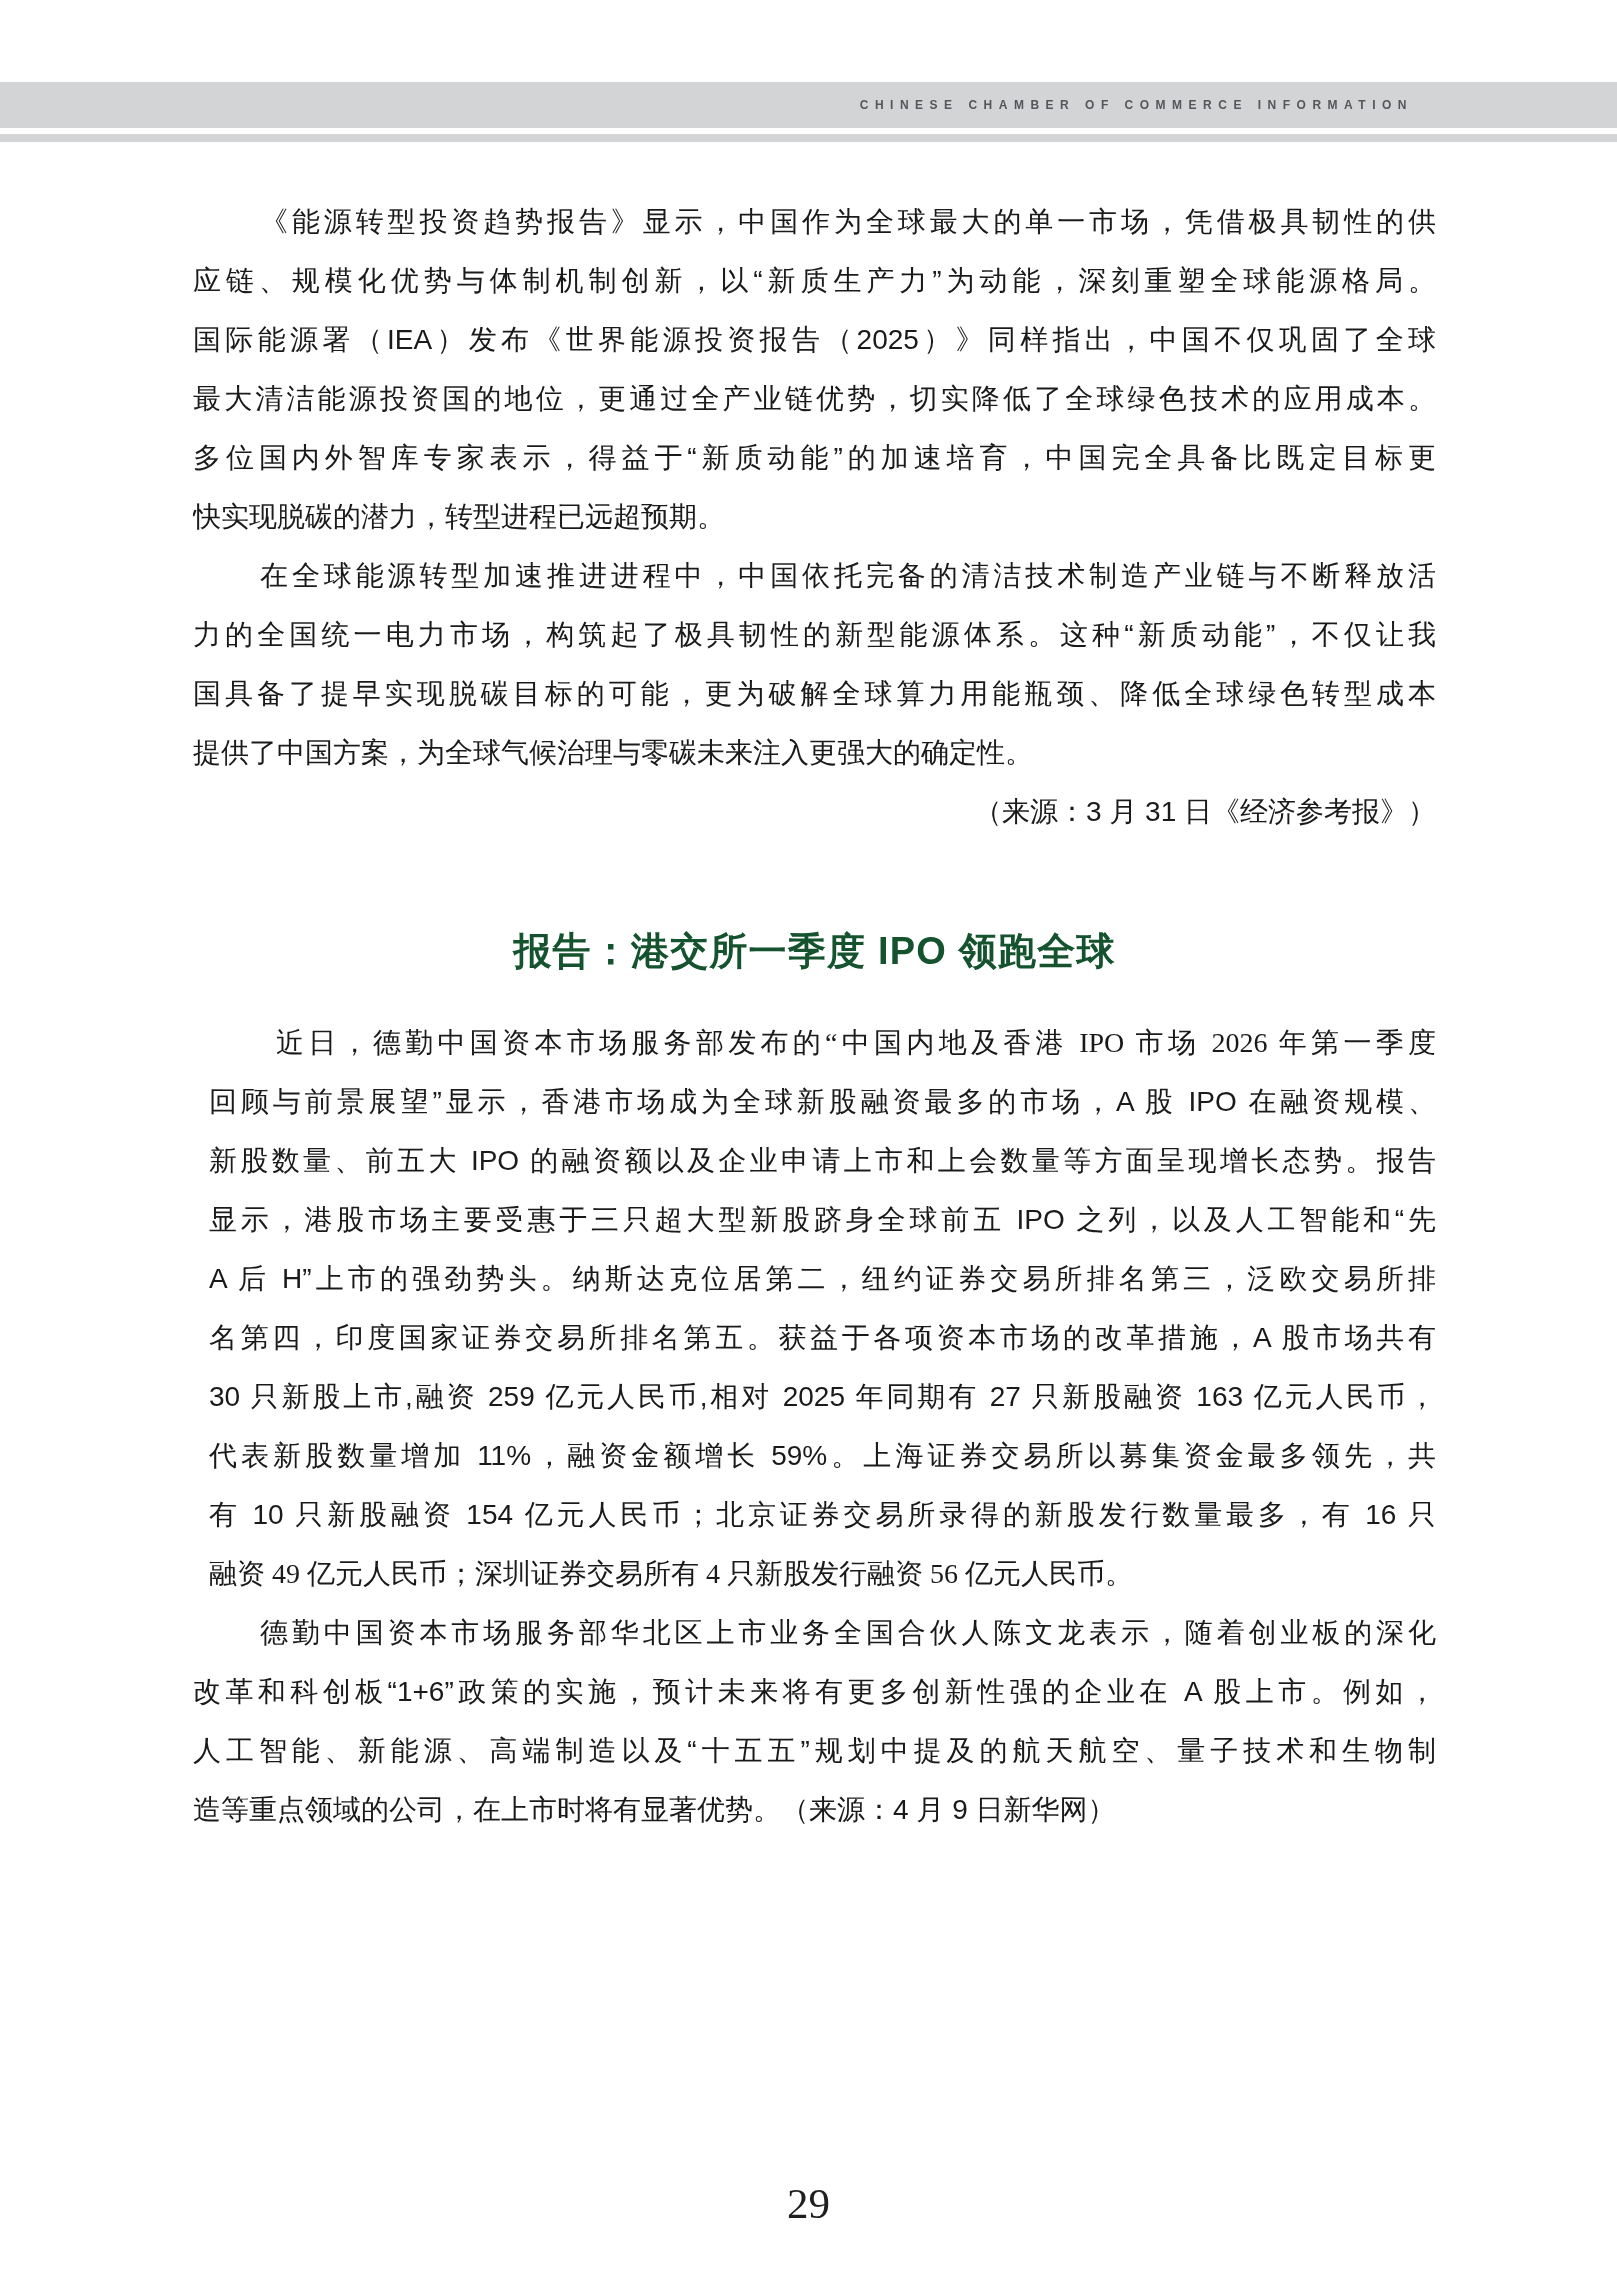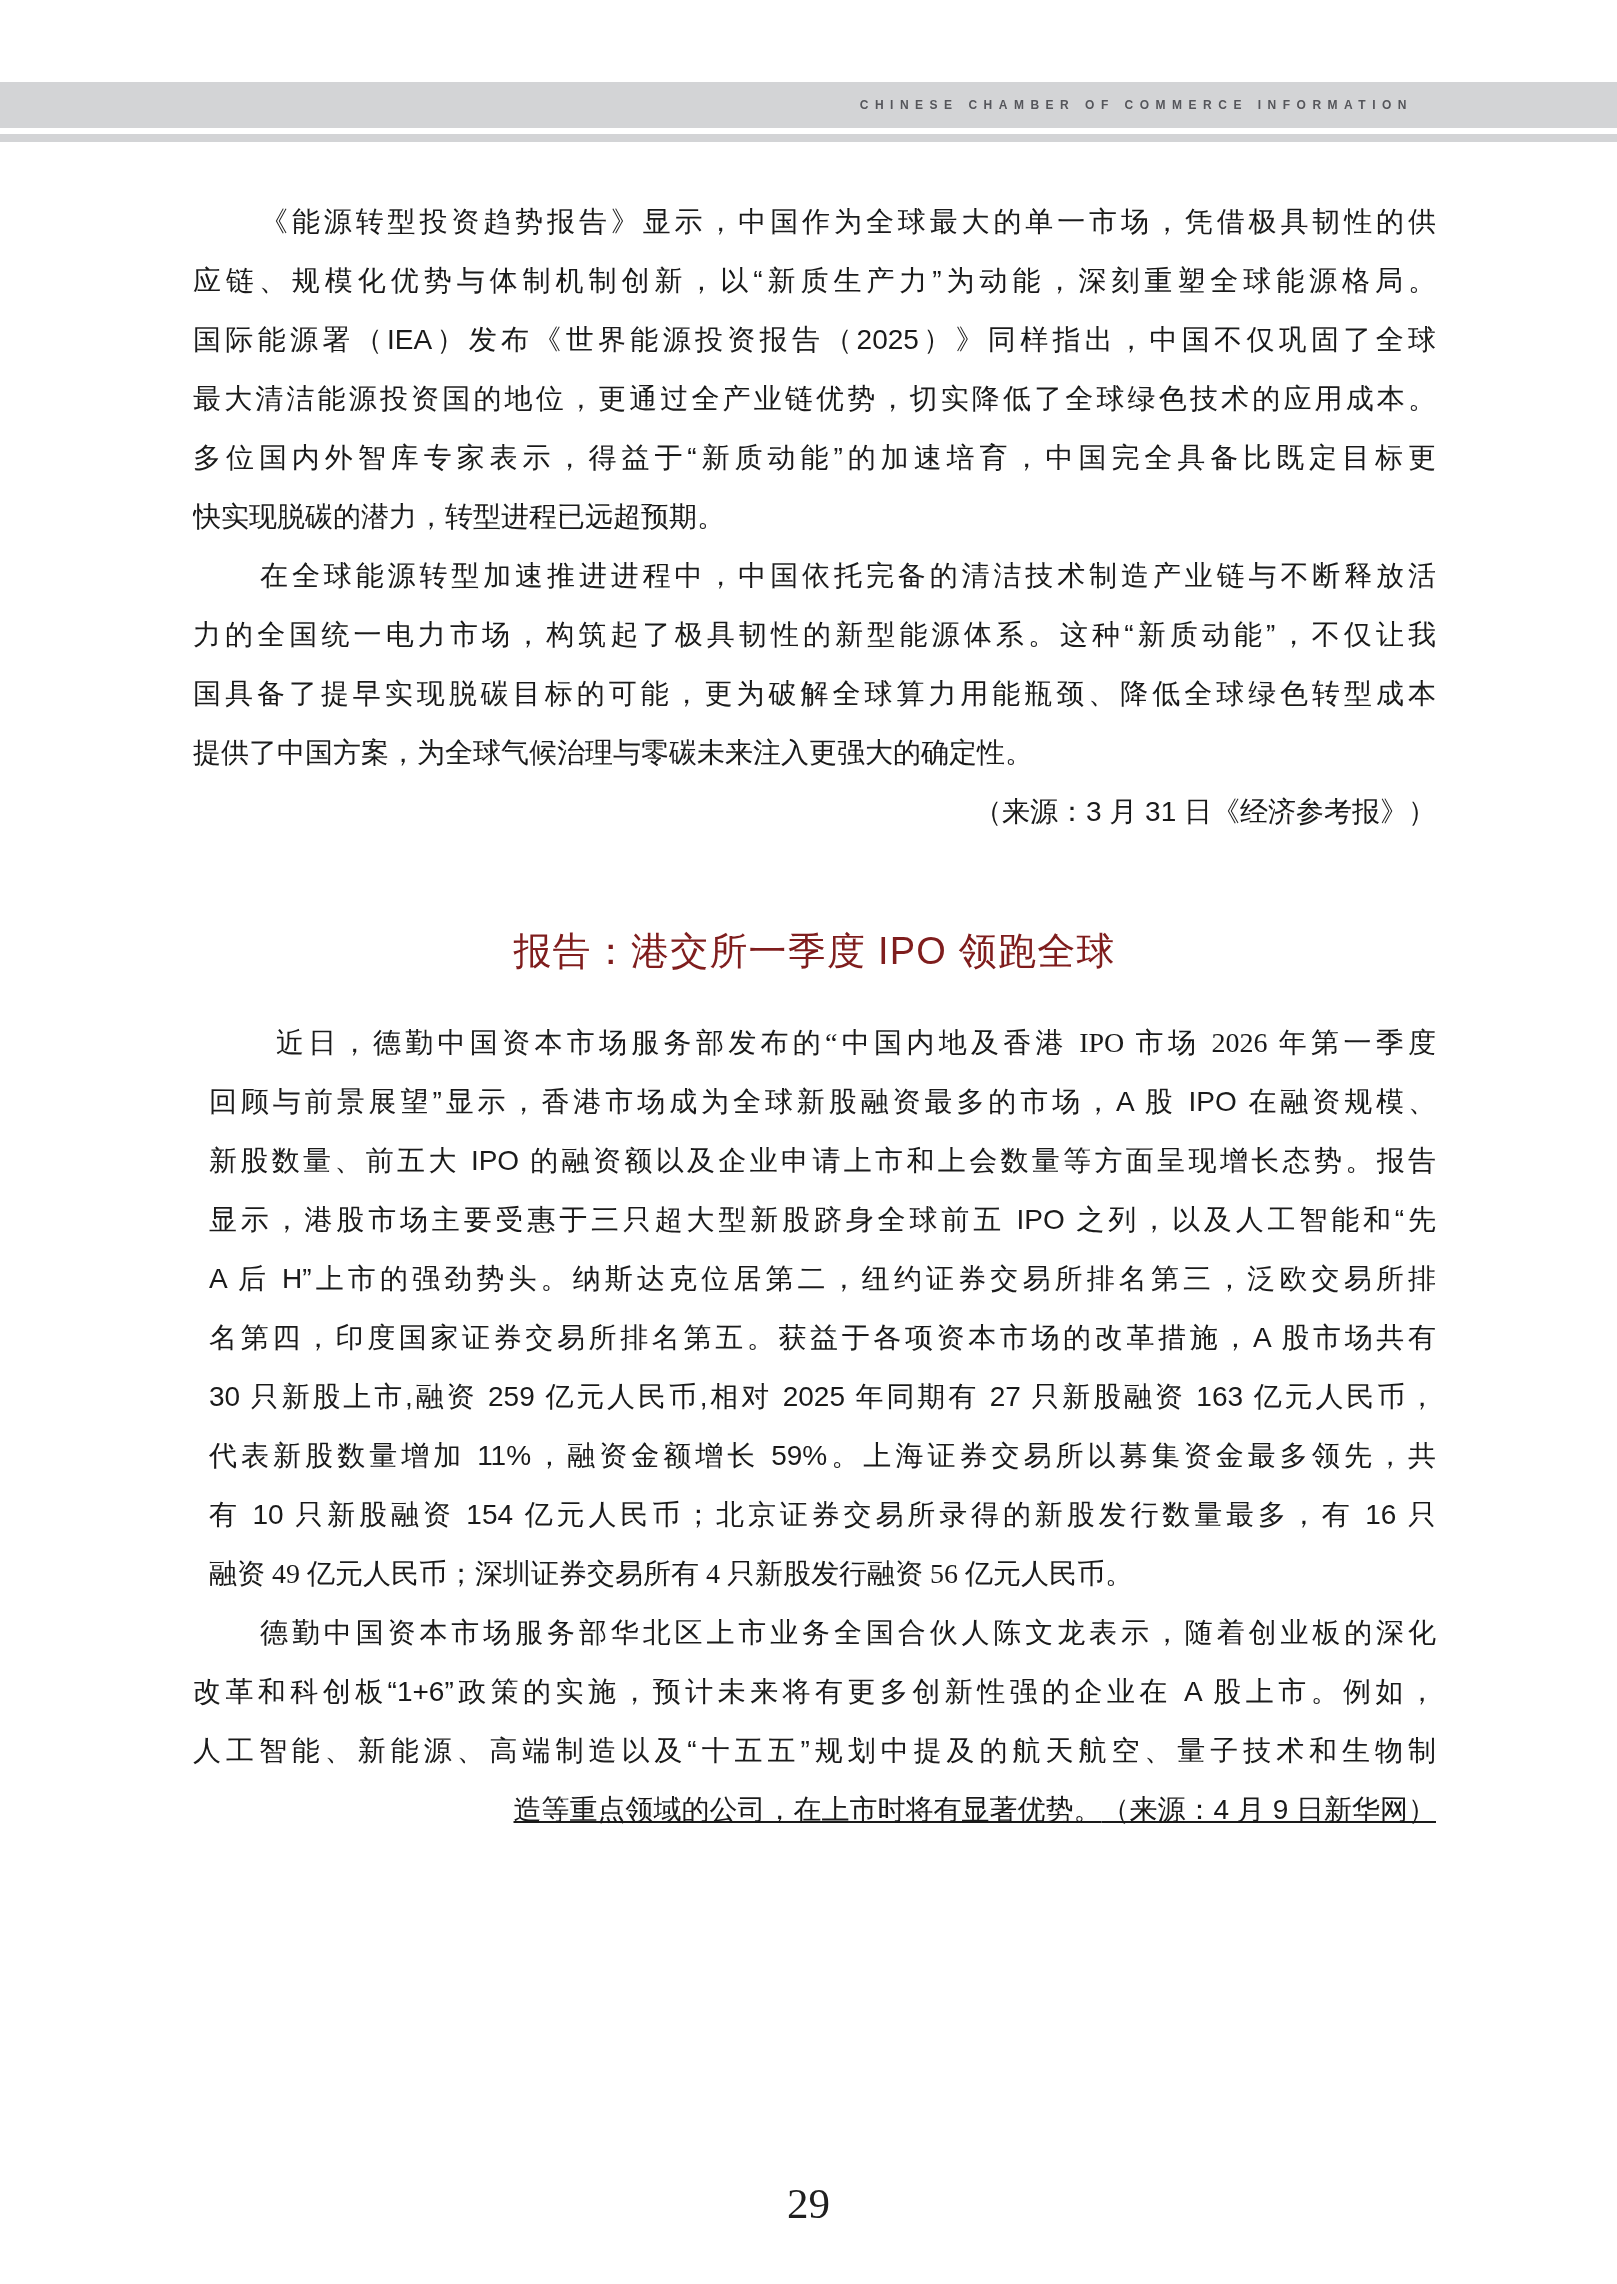--- a/index.html
+++ b/index.html
@@ -33,27 +33,27 @@
   }
   .line.short { text-align-last:left;font-family:Liberation Serif, serif; }
   .line.indent { text-indent:67px;font-family:Liberation Serif, serif; }
   .source-line {
     height:59px; line-height:59px;
     text-align:right; text-align-last:right;
   }
   .article-title {
     margin-top:75px; height:71px; line-height:71px;
     text-align:center; text-align-last:center;
-    font-size:38px; font-weight:400; color:#7f1d1d;
+    font-size:38px; font-weight:700; color:#14532d;
     letter-spacing:1.2px;
   }
   .para-after-title { margin-top:26px;margin-left:16px; }
   .final-line {
     height:59px; line-height:59px;
-    display:flex; justify-content:flex-end; align-items:center;text-decoration:underline;
+    display:flex; justify-content:flex-start; align-items:center;
   }
   .page-number {
     position:absolute; top:2179px; left:0; width:100%;
     text-align:center;
     font-family:"Liberation Serif", serif;
     font-size:43px; color:#1f1f1f;
   }
 </style>
 </head>
 <body>

